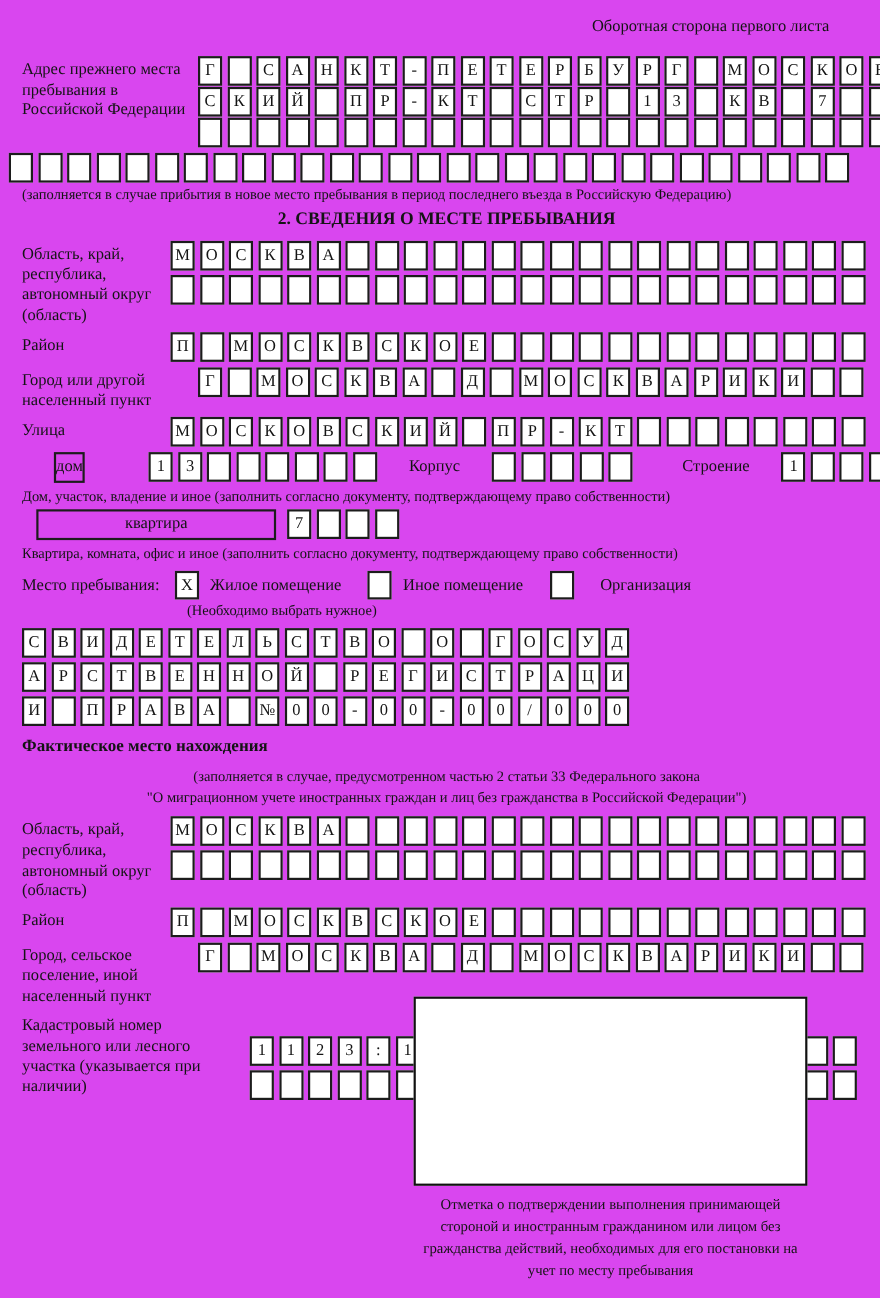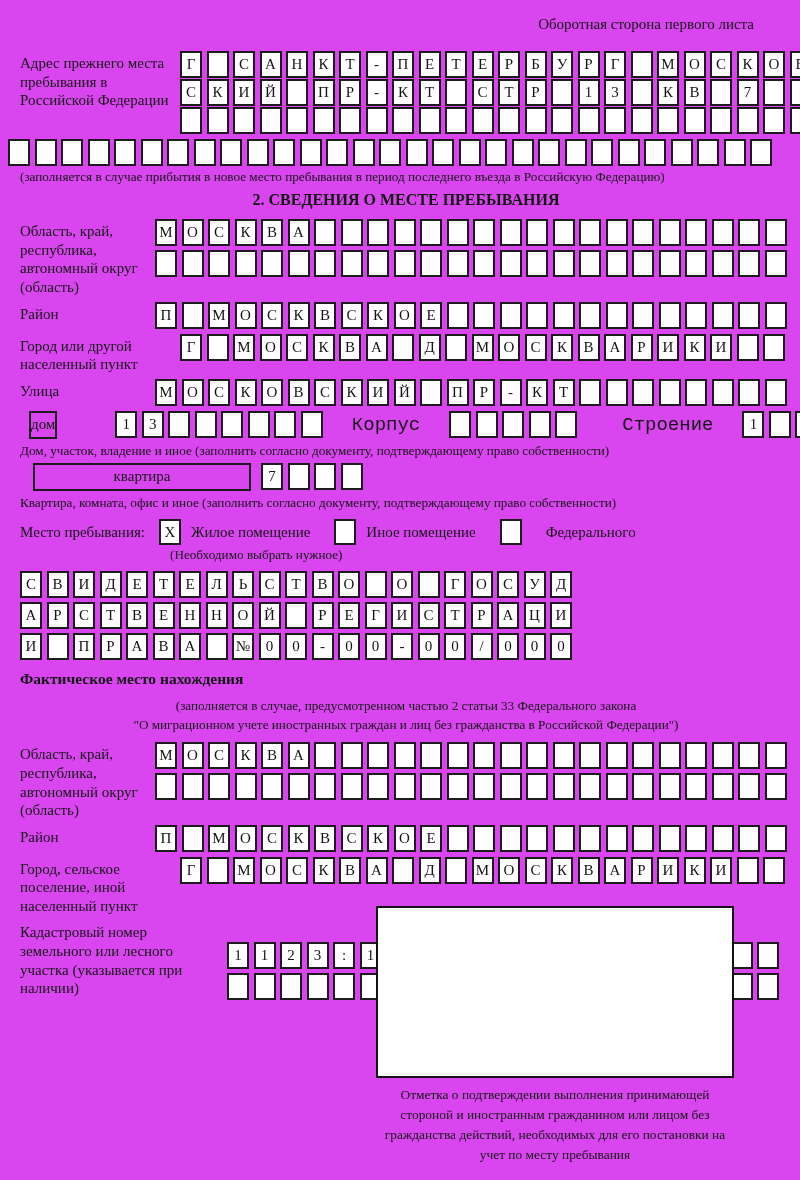--- a/index.html
+++ b/index.html
@@ -35,21 +35,21 @@
   .section-title { text-align:center; font-weight:bold; font-size:16px; margin:6px 0 10px 0; }
   .sub-title { text-align:left; font-weight:bold; font-size:15.5px; margin:10px 0 8px 0; }
   .note-center { text-align:center; font-size:13.2px; line-height:1.45; }
   .mb8 { margin-bottom:8px; }
 
   .label-box {
     border:2px solid #1c1c1c; height:28px; display:flex; align-items:center; justify-content:center;
     font-size:15px;
   }
   .inline-row { display:flex; align-items:center; margin-bottom:3px; }
-  .inline-txt { font-size:19px; padding:0 0;font-family:Liberation Mono, monospace; }
+  .inline-txt { font-size:15px; padding:0 0; }
 
   .cb-row { display:flex; align-items:center; margin:8px 0 2px 0; font-size:15px; }
   .cb { width:22px; height:26px; flex:0 0 22px; }
   .cb-note { font-size:13.2px; margin:2px 0 8px 150px; }
 
   .stamp-area { position:absolute; left:376px; top:906px; width:358px; }
   .stamp-box { width:358px; height:172px; border:2px solid #111; background:#fff; }
   .stamp-caption { margin-top:7px; font-size:13.4px; line-height:1.5; text-align:center; }
 
   .gap10 { width:10px; } .gap24 { width:24px; } .gap14 { width:14px; }
@@ -319,21 +319,21 @@
         <span class="cell"></span>
         <span class="cell"></span>
         <span class="cell"></span>
         <span class="cell"></span>
         <span class="cell"></span>
         <span class="cell"></span>
         <span class="cell"></span>
       </div>
   </div>
 
-  <div class="inline-row" style="margin-left:9px;gap:29px;">
+  <div class="inline-row" style="margin-left:29px;gap:29px;">
     <div class="label-box" style="width:167px;">дом</div>
     <div class="gap10"></div>
     <div class="boxrow">
         <span class="cell">1</span>
         <span class="cell">3</span>
         <span class="cell"></span>
         <span class="cell"></span>
         <span class="cell"></span>
         <span class="cell"></span>
         <span class="cell"></span>
@@ -375,21 +375,21 @@
     <span class="cell cb">X</span>
     <div class="gap10"></div>
     <span>Жилое помещение</span>
     <div class="gap24"></div>
     <span class="cell cb"></span>
     <div class="gap10"></div>
     <span>Иное помещение</span>
     <div class="gap24"></div>
     <span class="cell cb"></span>
     <div class="gap24"></div>
-    <span>Федерального</span>
+    <span>Организация</span>
   </div>
   <div class="cb-note">(Необходимо выбрать нужное)</div>
 
   <div class="field-row">
     <div class="rows g4">
       <div class="boxrow">
           <span class="cell">С</span>
           <span class="cell">В</span>
           <span class="cell">И</span>
           <span class="cell">Д</span>

